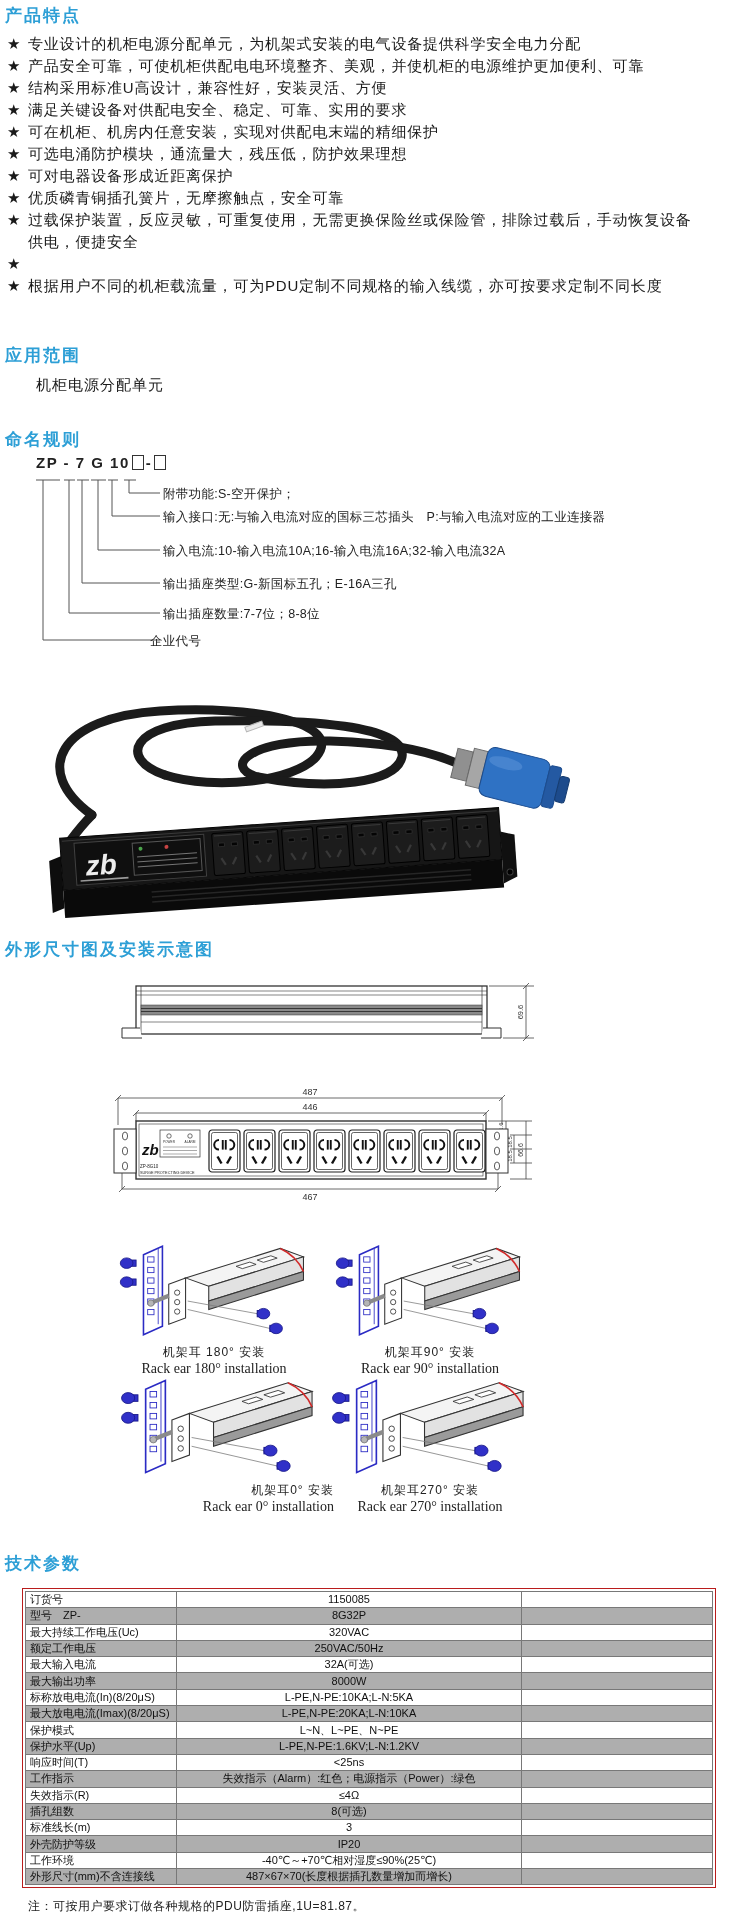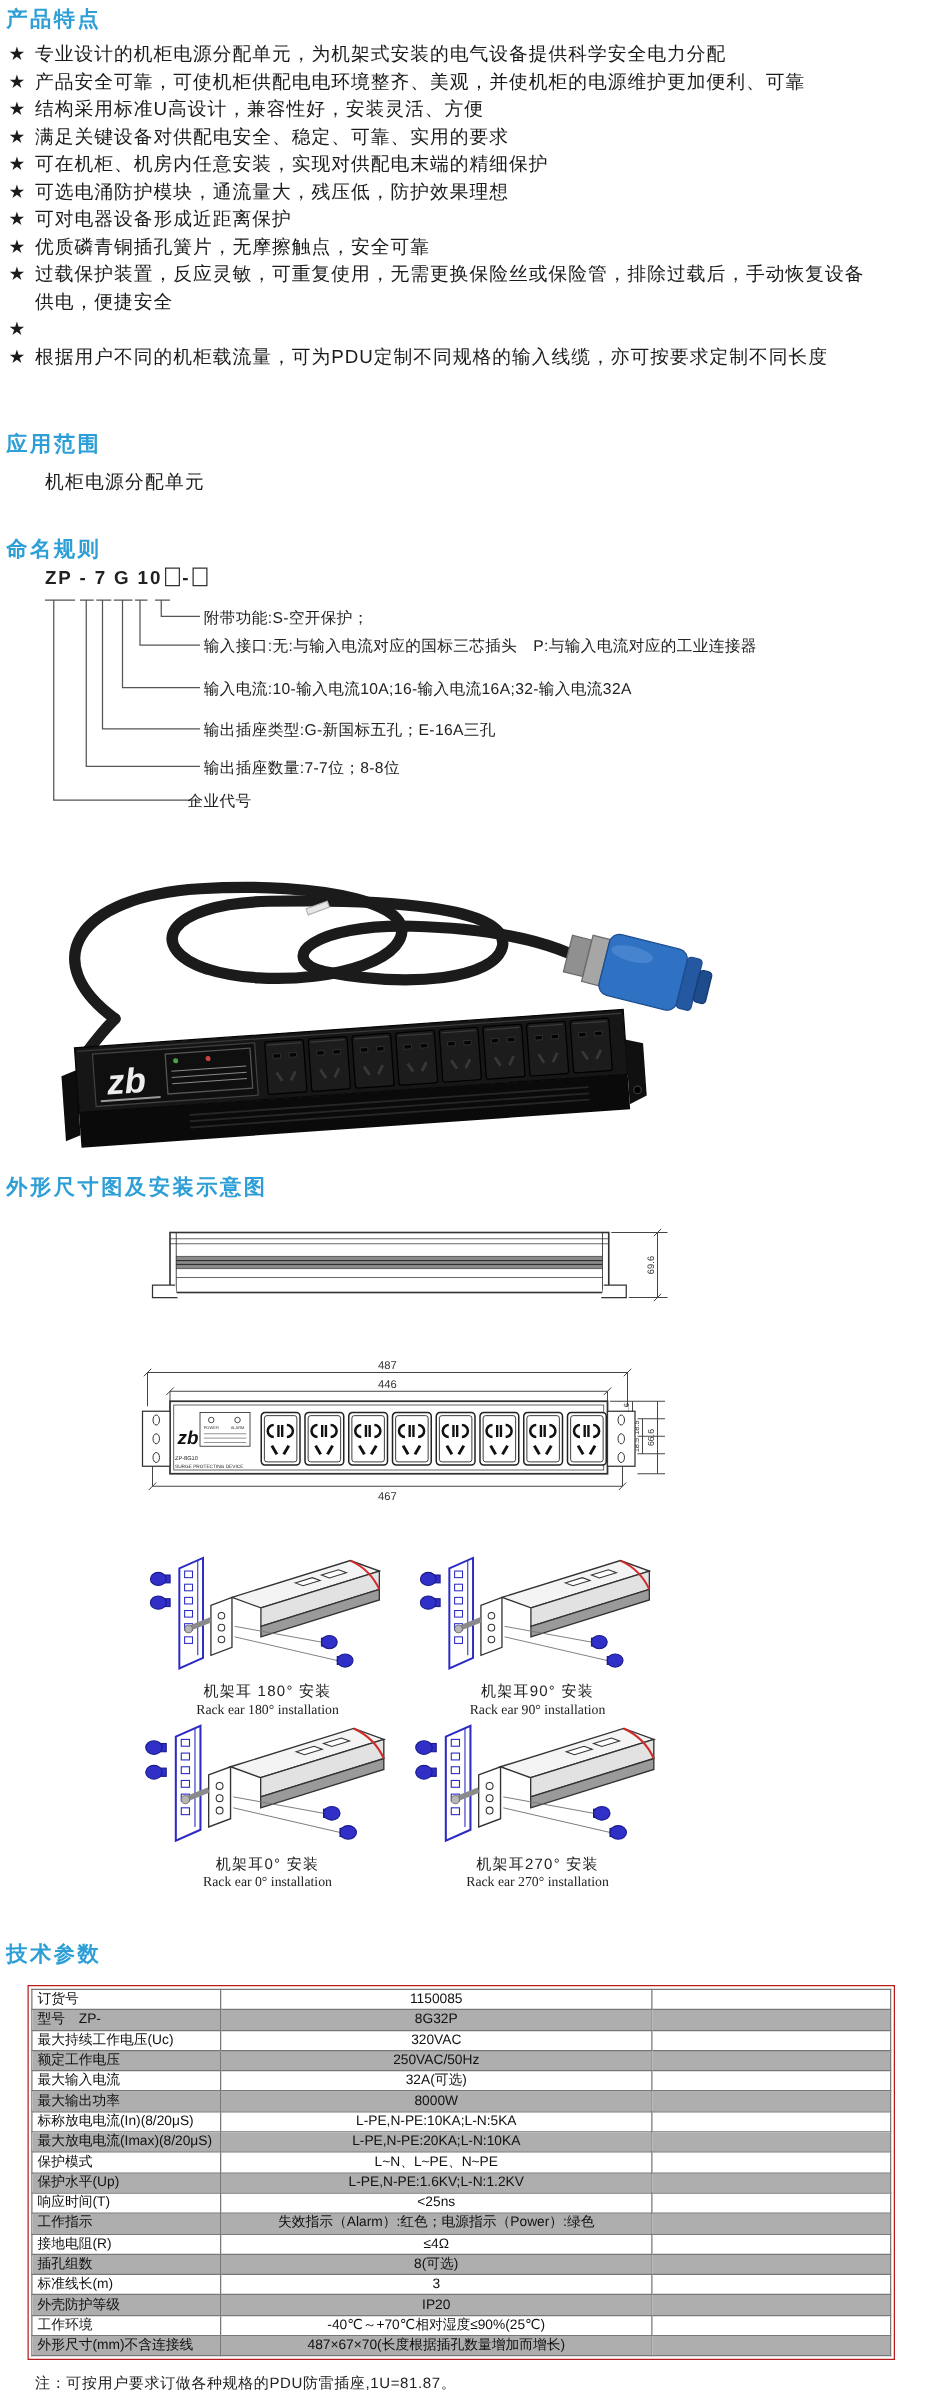--- a/index.html
+++ b/index.html
@@ -13,21 +13,21 @@
   .feat-item .star{flex:0 0 18px;text-align:center;}
   
   .app-content{margin:0;font-size:15px;letter-spacing:1px;color:#1a1a1a;}
   
   .code-line{font-size:15px;font-weight:bold;letter-spacing:1.5px;color:#222;}
   .nbox{display:inline-block;width:10px;height:13px;border:1.5px solid #333;vertical-align:-2px;margin:0 2px;}
   .nm-label{position:absolute;font-size:12.5px;color:#222;white-space:nowrap;letter-spacing:0.3px;}
   
   .inst-cell{position:absolute;width:240px;text-align:center;}
   .inst-cn{font-size:12px;color:#222;letter-spacing:1px;}
-  .inst-en{font-size:11px;color:#222;font-family:"Liberation Serif","DejaVu Serif",serif;}
+  .inst-en{font-size:14px;color:#222;font-family:"Liberation Serif","DejaVu Serif",serif;}
   
   .spec-wrap{position:absolute;left:22px;top:1588px;width:688px;border:1px solid #b91c1c;padding:2px;background:#fff;}
   table.specs{border-collapse:collapse;width:100%;table-layout:fixed;}
   table.specs td{border:1px solid #787878;font-size:11px;height:15.3px;line-height:13px;
                  padding:0 4px;overflow:hidden;white-space:nowrap;color:#111;}
   table.specs td.k{width:142px;text-align:left;}
   table.specs td.v{width:336px;text-align:center;}
   table.specs td.e{width:auto;}
   table.specs tr:nth-child(even){background:#aeaeae;}
   .note{font-size:12px;color:#222;letter-spacing:0.5px;}
@@ -329,21 +329,21 @@
     <div class="inst-cn">机架耳 180° 安装</div>
     <div class="inst-en">Rack ear 180° installation</div>
   </div>
   <div class="inst-cell" style="left:310px;top:1240px;">
     <svg width="230" height="100" viewBox="0 0 210 95">
         <use href="#pdu-iso"></use>
       </svg>
     <div class="inst-cn">机架耳90° 安装</div>
     <div class="inst-en">Rack ear 90° installation</div>
   </div>
-  <div class="inst-cell" style="left:94px;top:1374px;">
+  <div class="inst-cell" style="left:94px;top:1374px;text-align:right;">
     <svg width="230" height="104" viewBox="0 0 210 95">
         <use href="#pdu-iso"></use>
       </svg>
     <div class="inst-cn">机架耳0° 安装</div>
     <div class="inst-en">Rack ear 0° installation</div>
   </div>
   <div class="inst-cell" style="left:310px;top:1374px;">
     <svg width="230" height="104" viewBox="0 0 210 95">
         <use href="#pdu-iso"></use>
       </svg>
@@ -410,21 +410,21 @@
             <td class="k">响应时间(T)</td>
             <td class="v">&lt;25ns</td>
             <td class="e"></td>
           </tr>
         <tr>
             <td class="k">工作指示</td>
             <td class="v">失效指示（Alarm）:红色；电源指示（Power）:绿色</td>
             <td class="e"></td>
           </tr>
         <tr>
-            <td class="k">接地电阻(R)</td>
+            <td class="k">失效指示(R)</td>
             <td class="v">≤4Ω</td>
             <td class="e"></td>
           </tr>
         <tr>
             <td class="k">插孔组数</td>
             <td class="v">8(可选)</td>
             <td class="e"></td>
           </tr>
         <tr>
             <td class="k">标准线长(m)</td>

